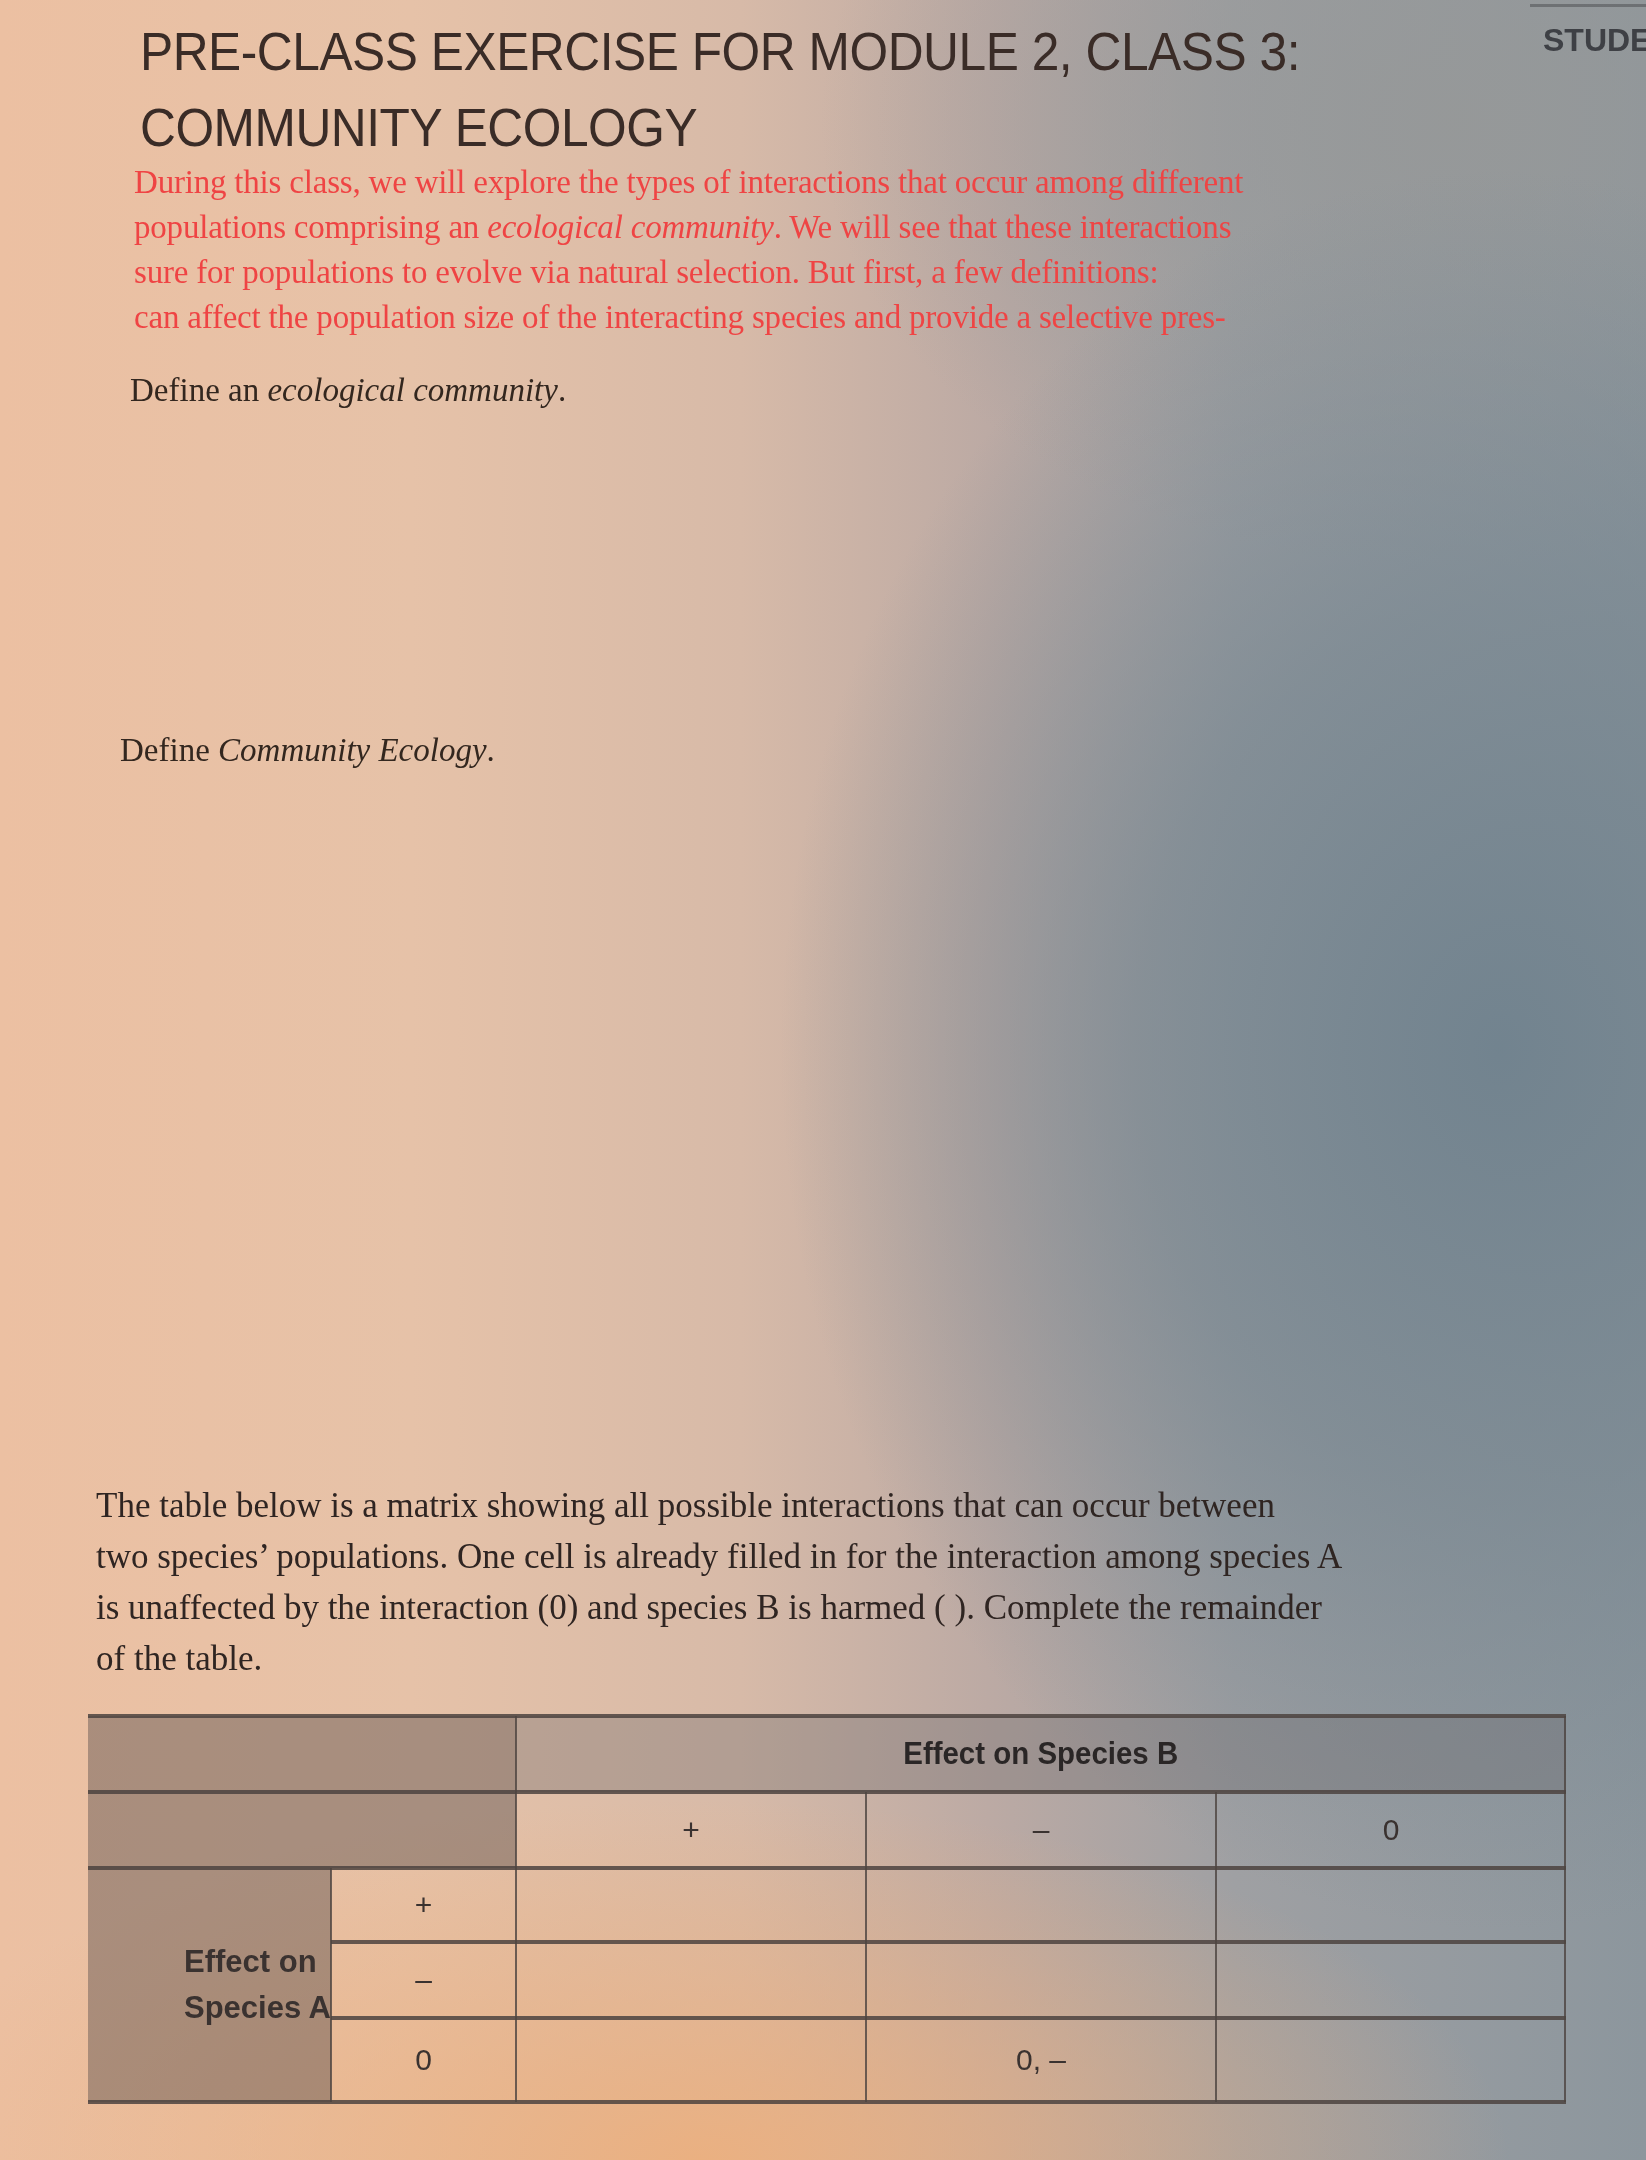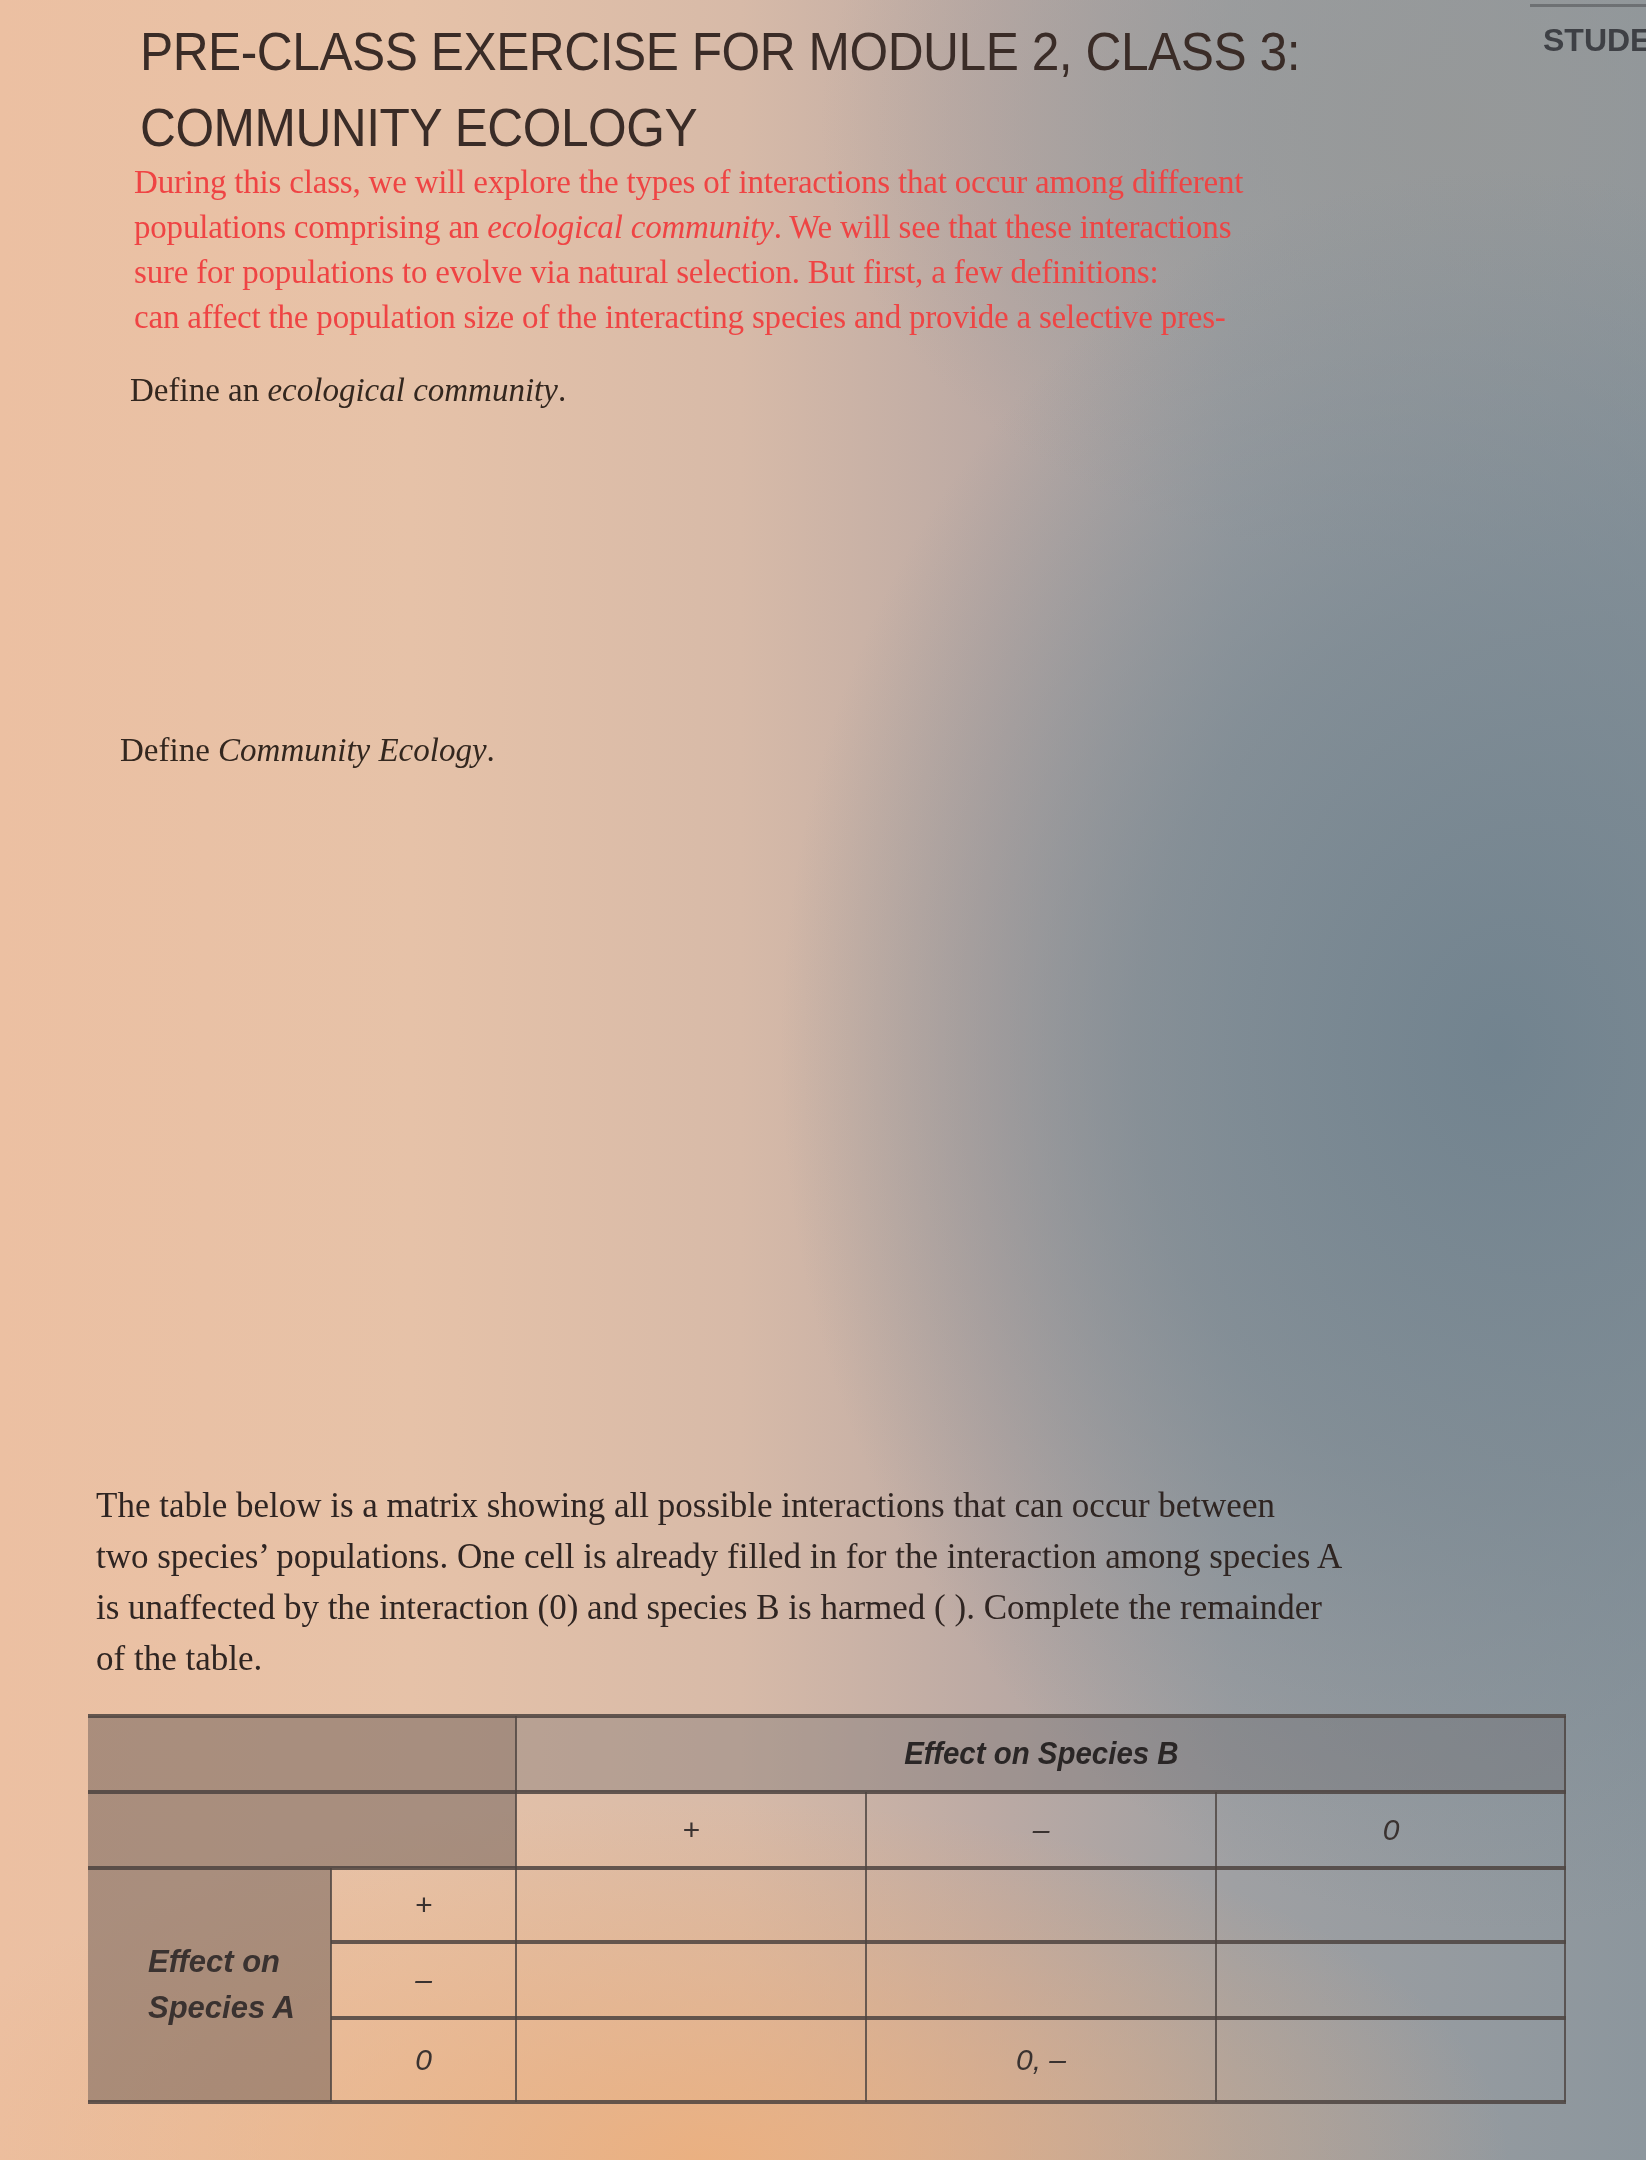--- a/index.html
+++ b/index.html
@@ -85,21 +85,20 @@
     }
     .table-intro .ln { display: block; white-space: nowrap; }
     
     .matrix {
       position: absolute;
       left: 88px;
       top: 1716px;
       width: 1478px;
       height: 386px;
       font-family: "Liberation Sans", "DejaVu Sans", sans-serif;
-      font-style: italic;
     }
     .cell {
       position: absolute;
       box-sizing: border-box;
       display: flex;
       align-items: center;
       justify-content: center;
       color: #3a3230;
       font-size: 30px;
     }
@@ -166,21 +165,21 @@
     <span class="ln">of the table.</span>
   </div>
 
   <div class="matrix">
 
     <div class="cell shade-dark" style="left:0;top:0;width:428px;height:76px;"></div>
     <div class="cell shade-mid" style="left:428px;top:0;width:1050px;height:76px;">
       <span class="hdr-text">Effect on Species B</span>
     </div>
     <div class="cell shade-dark" style="left:0;top:76px;width:428px;height:76px;"></div>
-    <div class="cell shade-dark" style="left:0;top:152px;width:243px;height:234px;justify-content:center;padding-left:24px;">
+    <div class="cell shade-dark" style="left:0;top:152px;width:243px;height:234px;justify-content:flex-end;padding-left:24px;">
       <div>
         <span class="rowlabel-text">Effect on</span>
         <span class="rowlabel-text">Species A</span>
       </div>
     </div>
 
     <div class="cell" style="left:428px;top:76px;width:350px;height:76px;">
         <span>+</span>
       </div>
     <div class="cell" style="left:778px;top:76px;width:350px;height:76px;">

